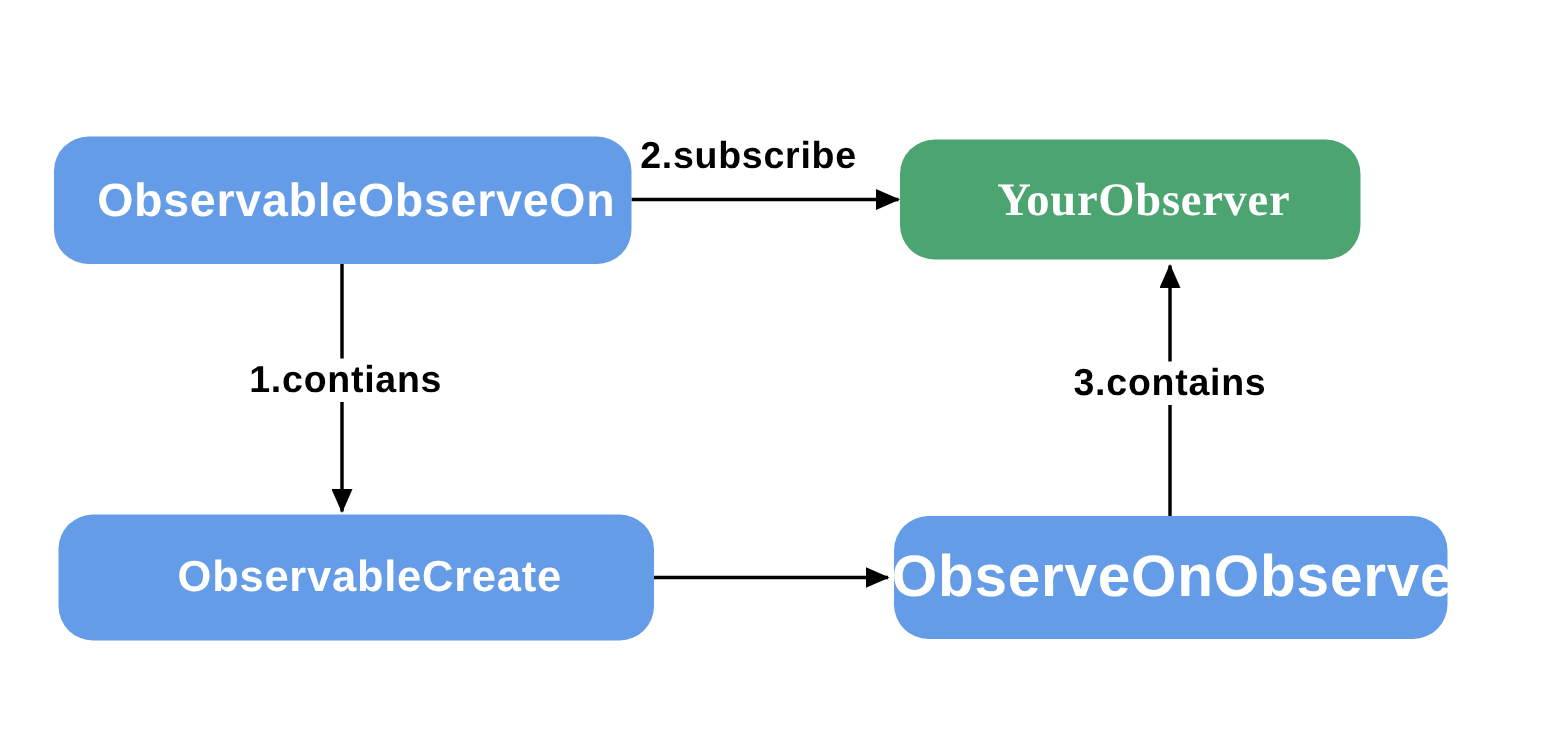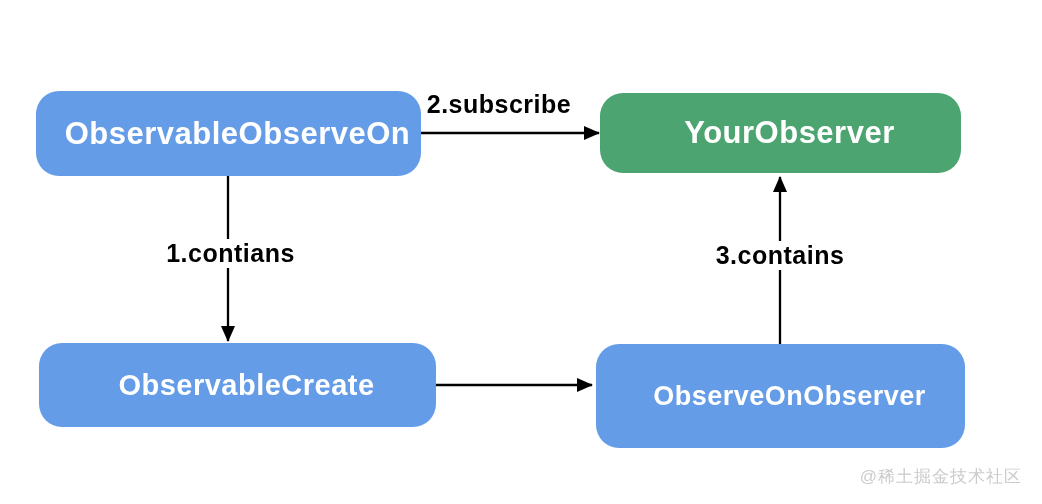--- a/index.html
+++ b/index.html
@@ -28,23 +28,23 @@
     color:#ffffff;
     font-weight:700;
     text-align:center;
     border-radius:23px;
     letter-spacing:0.5px;
     padding-left:18px;
   }
   .node-blue{background:var(--node-blue);}
   .node-green{background:var(--node-green);}
   #node-observable-observe-on{left:36px;top:91px;width:385px;height:85px;font-size:31px;}
-  #node-your-observer{left:600px;top:93px;width:361px;height:80px;font-size:31px;}
+  #node-your-observer{left:600px;top:93px;width:307px;height:80px;font-size:31px;font-family:Liberation Serif, serif;}
   #node-observable-create{left:39px;top:343px;width:397px;height:84px;font-size:29px;line-height:1.32;}
-  #node-observe-on-observer{left:596px;top:344px;width:369px;height:104px;font-size:27px;}
+  #node-observe-on-observer{left:596px;top:344px;width:369px;height:82px;font-size:39px;}
   .edge-label{
     position:absolute;
     font-weight:600;
     text-align:center;
     color:var(--edge-black);
     font-size:25px;
     letter-spacing:0.5px;
     white-space:nowrap;
   }
   #label-subscribe2{left:425px;top:90px;width:148px;}
@@ -101,15 +101,14 @@
   </div>
 
   <div class="edge-label" id="label-subscribe2">2.subscribe</div>
 
   <div class="edge-label" id="label-contians1">1.contians</div>
 
   <div class="edge-label" id="label-contains3">3.contains</div>
 
 
 
-  <div class="watermark">@稀土掘金技术社区</div>
 
 </div>
 
 </body></html>

